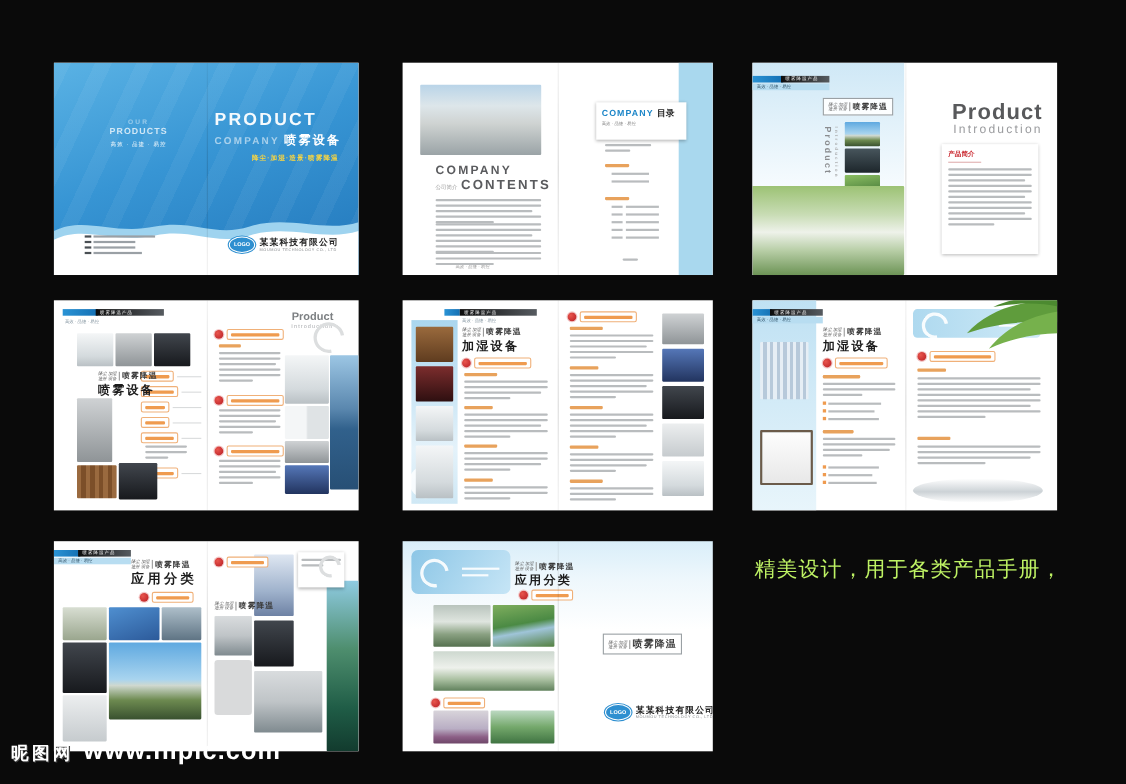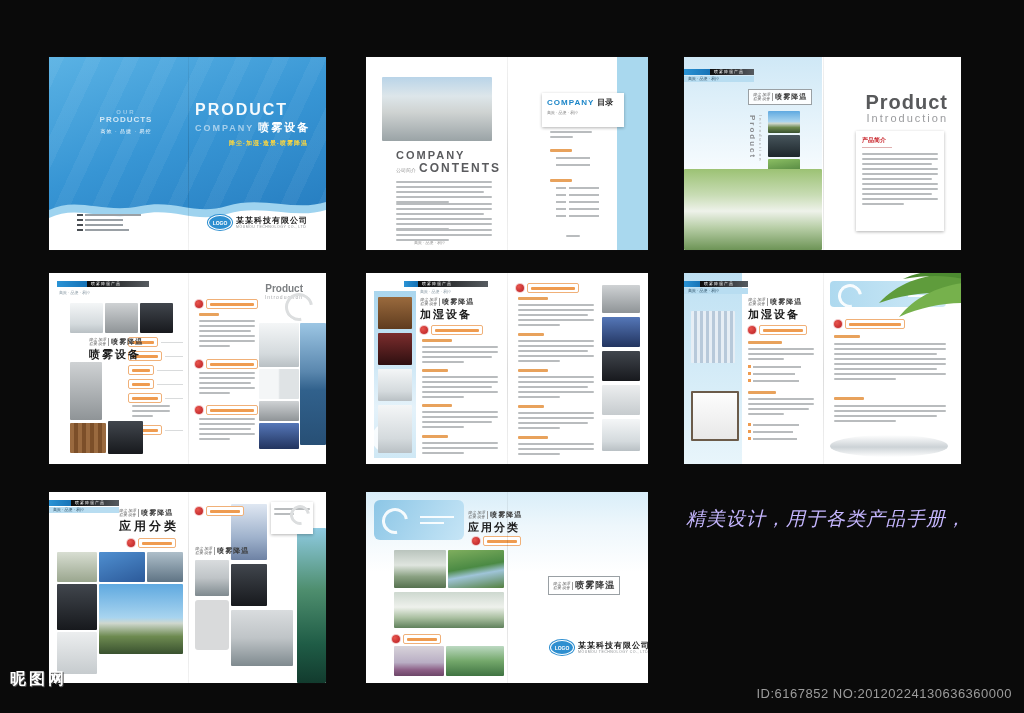--- a/index.html
+++ b/index.html
@@ -73,21 +73,21 @@
   .logo-names i{font-style:normal;font-size:3.5px;color:#8a8d90;letter-spacing:.5px;white-space:nowrap;}
   .c-row{display:flex;align-items:center;gap:2px;margin-bottom:3px;}
   .c-k{width:6px;height:2px;background:#4a4f54;}
   .c-v{height:2px;background:#9aa0a5;}
   .tocitem{display:flex;align-items:center;gap:3px;margin-bottom:5px;}
   .tocbar{height:2px;background:#b9bcbe;}
   .bulrow{display:flex;align-items:center;gap:2px;margin-bottom:4px;}
   .bul{width:3px;height:3px;background:#ef9b4f;flex:none;}
 
   
-  .caption{position:absolute;left:686px;top:502px;width:330px;color:#c4b5fd;font-size:19px;line-height:34px;letter-spacing:1px;font-style:italic;}
+  .caption{position:absolute;left:686px;top:502px;width:330px;color:#bef264;font-size:19px;line-height:34px;letter-spacing:1px;}
   .wm{position:absolute;left:10px;top:669px;display:flex;align-items:baseline;gap:9px;color:#fff;z-index:9;}
   .wm-site{font-size:16px;font-weight:700;letter-spacing:3px;text-shadow:1px 1px 0 #444;}
   .wm-url{font-size:23px;font-weight:bold;letter-spacing:1px;}
   .wm-id{position:absolute;right:12px;top:686px;font-size:13px;color:#9c9c9c;letter-spacing:.5px;z-index:9;}
 
   
   .cover-bg{position:absolute;inset:0;background:linear-gradient(160deg,#5ab2e4 0%,#3795d4 45%,#2277bb 100%);}
   .cover-pattern{position:absolute;inset:0;background:repeating-linear-gradient(115deg,rgba(255,255,255,.05) 0 14px,rgba(255,255,255,0) 14px 34px);}
   .wave{position:absolute;left:0;bottom:0;z-index:2;}
 </style>
@@ -686,16 +686,16 @@
     </div>
     <div class="fold"></div>
   </div>
 
   <div class="caption">
     <div>精美设计，用于各类产品手册，</div>
   </div>
 
   <div class="wm">
     <span class="wm-site">昵图网</span>
-  </div>
-  <div class="wm-id">ID:6167852 NO:20120224130636360000</div>
+    <span class="wm-url">www.nipic.com</span>
+  </div>
 
 </div>
 
 </body></html>

